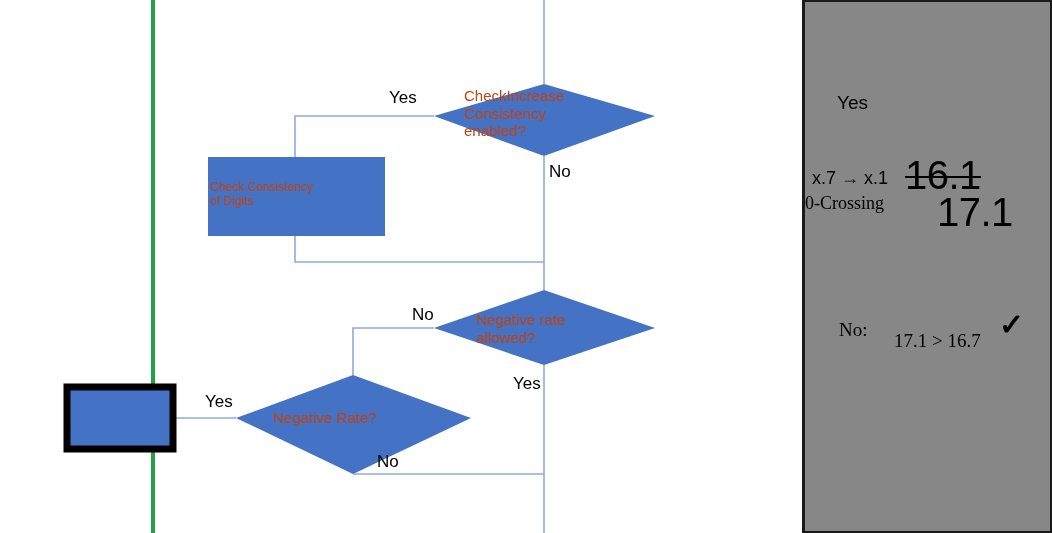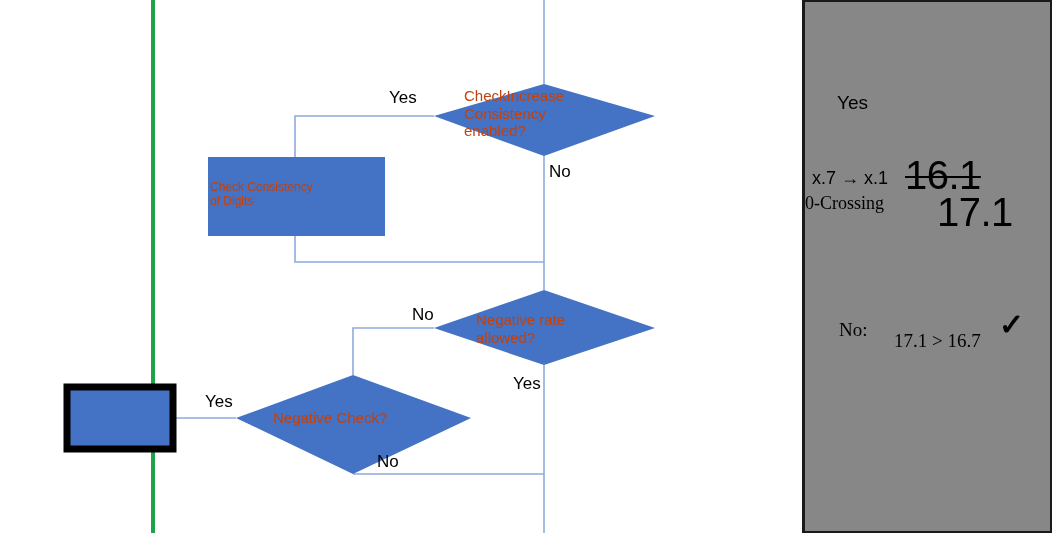--- a/index.html
+++ b/index.html
@@ -112,21 +112,21 @@
   <div class="shape-label" style="left:464px; top:87px; width:160px;">CheckIncrease
 Consistency
 enabled?</div>
 
   <div class="shape-label" style="left:210px; top:180px; width:173px; font-size:12px;">Check Consistency
 of Digits</div>
 
   <div class="shape-label" style="left:476px; top:311px; width:160px;">Negative rate
 allowed?</div>
 
-  <div class="shape-label" style="left:273px; top:409px; width:160px;">Negative Check?</div>
+  <div class="shape-label" style="left:273px; top:409px; width:160px;">Negative Rate?</div>
 
 
   <div class="edge-label" style="left:389px; top:89px;">Yes</div>
 
   <div class="edge-label" style="left:549px; top:163px;">No</div>
 
   <div class="edge-label" style="left:412px; top:306px;">No</div>
 
   <div class="edge-label" style="left:513px; top:375px;">Yes</div>
 

